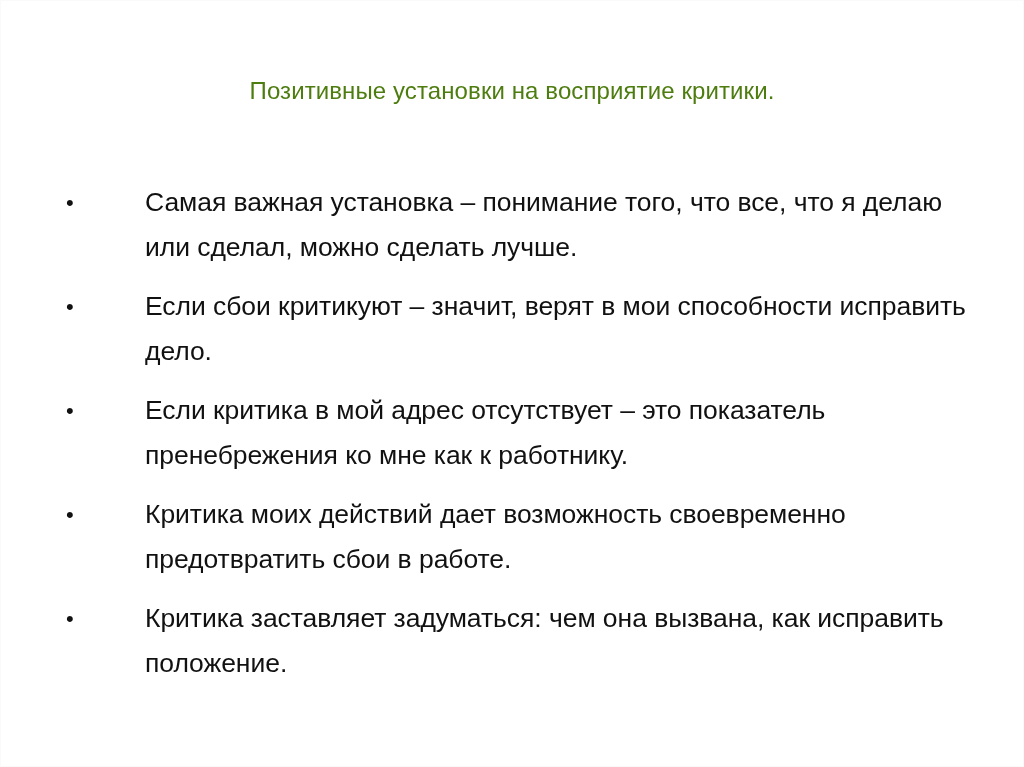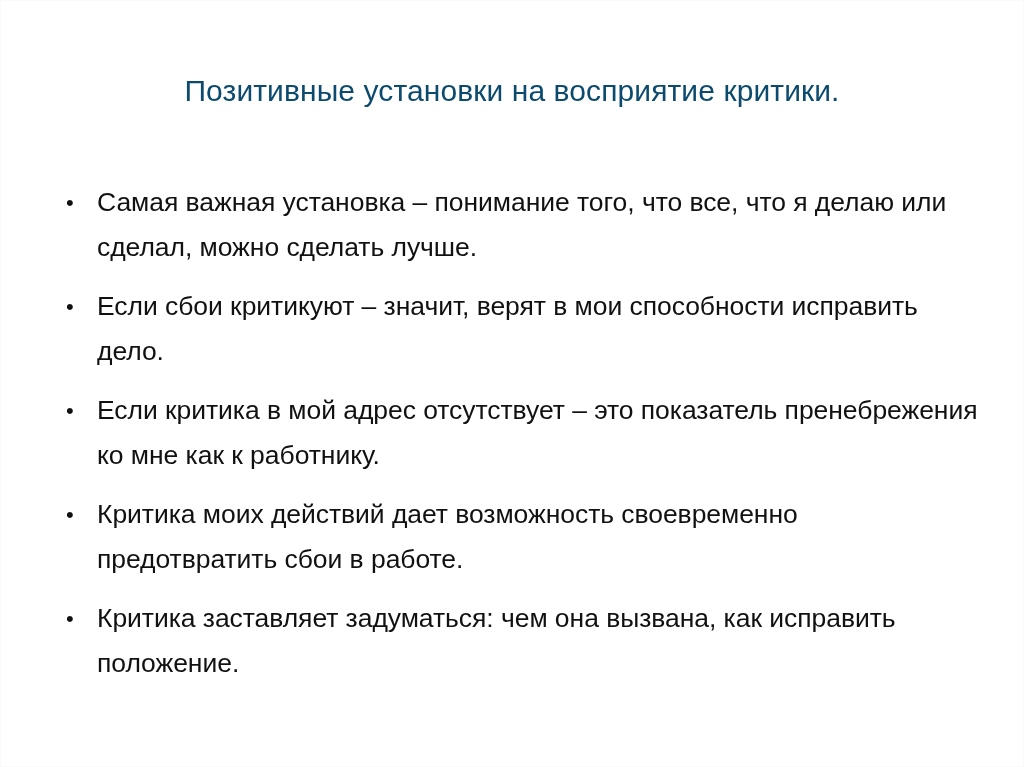--- a/index.html
+++ b/index.html
@@ -40,24 +40,24 @@
     position: absolute;
     left: 52px;
     top: 72px;
     width: 920px;
     text-align: center;
   }
 
   .slide-title {
     margin: 0;
     font-family: "Liberation Sans", "DejaVu Sans", sans-serif;
-    font-size: 30px;
+    font-size: 24px;
     font-weight: 400;
     line-height: 38px;
-    color: #0c4a6e;
+    color: #4d7c0f;
     letter-spacing: 0.1px;
     white-space: nowrap;
   }
 
   
   .body-area {
     position: absolute;
     left: 52px;
     top: 180px;
     width: 930px;
@@ -92,20 +92,21 @@
     width: 18px;
     height: 45px;
     line-height: 45px;
     font-size: 22px;
     color: #111111;
     text-align: left;
   }
 
   .bullet-text {
     display: block;
+    margin-left: 48px;
   }
 </style>
 </head>
 <body>
 
 <div class="slide">
 
   <div class="slide-frame"></div>
 
   <div class="title-area">

